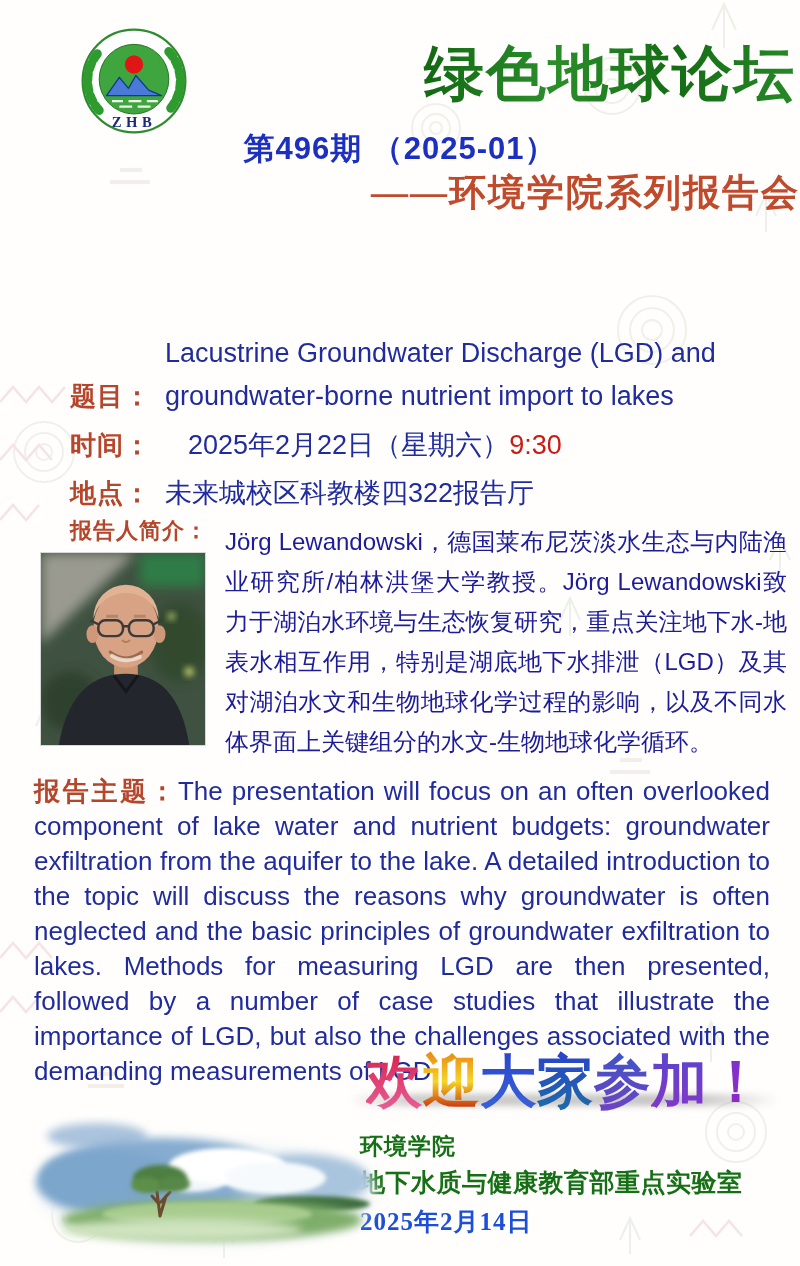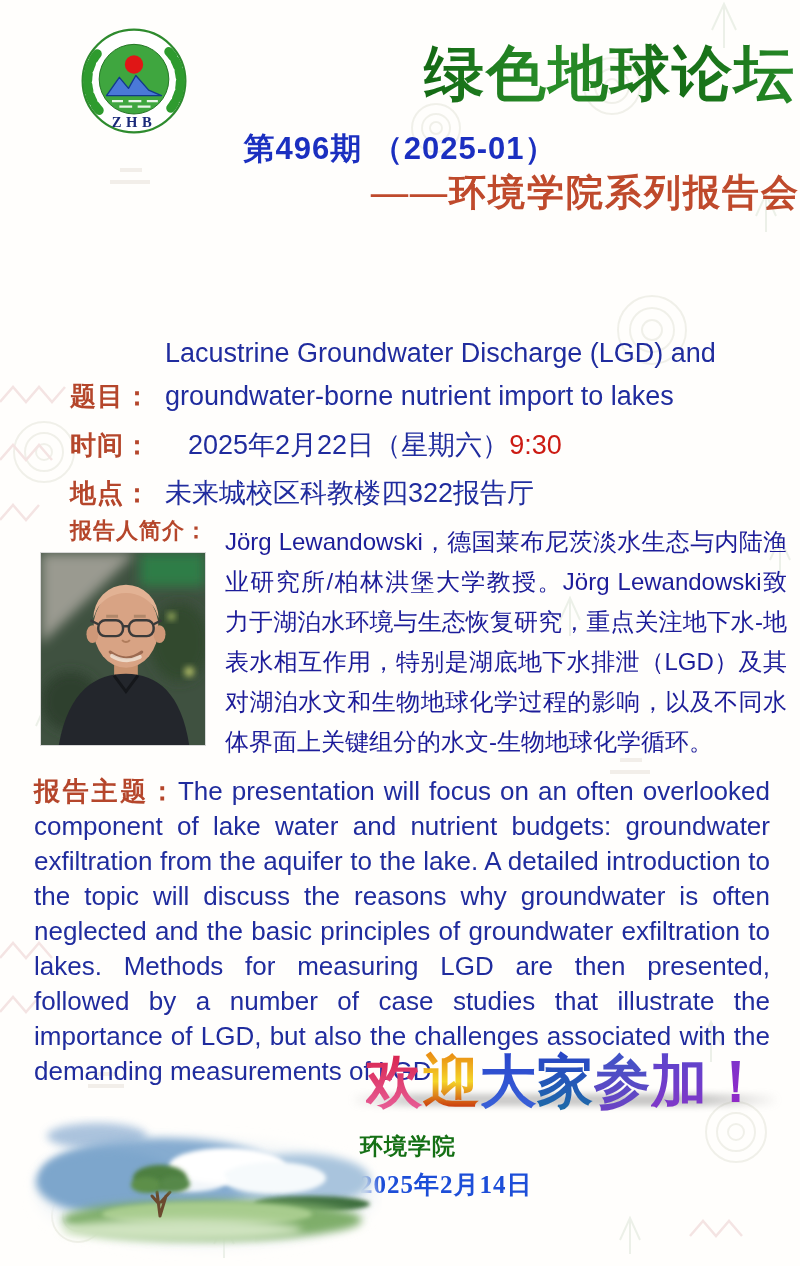--- a/index.html
+++ b/index.html
@@ -243,20 +243,21 @@
     <p id="speaker-bio">Jörg Lewandowski，德国莱布尼茨淡水生态与内陆渔业研究所/柏林洪堡大学教授。Jörg Lewandowski致力于湖泊水环境与生态恢复研究，重点关注地下水-地表水相互作用，特别是湖底地下水排泄（LGD）及其对湖泊水文和生物地球化学过程的影响，以及不同水体界面上关键组分的水文-生物地球化学循环。</p>
   </div>
 
   <p id="abstract" class="abs"><span id="abstract-label">报告主题：</span><span>The presentation will focus on an often overlooked component of lake water and nutrient budgets: groundwater exfiltration from the aquifer to the lake. A detailed introduction to the topic will discuss the reasons why groundwater is often neglected and the basic principles of groundwater exfiltration to lakes. Methods for measuring LGD are then presented, followed by a number of case studies that illustrate the importance of LGD, but also the challenges associated with the demanding measurements of LGD.</span></p>
 
   <div id="welcome-shadow" class="abs"></div>
   <div id="welcome-text" class="abs"><span class="wch" style="background-image: linear-gradient(rgb(216, 32, 74), rgb(232, 97, 155));">欢</span><span class="wch" style="background-image: linear-gradient(rgb(232, 132, 16), rgb(245, 213, 40), rgb(192, 24, 8));">迎</span><span class="wch" style="background-image: linear-gradient(rgb(42, 70, 204), rgb(58, 98, 216));">大</span><span class="wch" style="background-image: linear-gradient(rgb(42, 68, 200), rgb(30, 108, 166));">家</span><span class="wch" style="background-image: linear-gradient(rgb(61, 85, 198), rgb(111, 66, 196));">参</span><span class="wch" style="background-image: linear-gradient(rgb(90, 70, 204), rgb(132, 54, 200));">加</span><span class="wch" style="background-image: linear-gradient(rgb(123, 54, 204), rgb(147, 38, 198));">！</span></div>
 
   <div id="footer-block" class="abs">
     <div id="footer-org">环境学院</div>
+    <div id="footer-lab">地下水质与健康教育部重点实验室</div>
     <div id="footer-date">2025年2月14日</div>
   </div>
 
   <svg id="landscape" class="abs" viewBox="0 0 360 146" xmlns="http://www.w3.org/2000/svg">
     <defs>
       <filter id="lb8" x="-60%" y="-60%" width="220%" height="220%">
           <feGaussianBlur stdDeviation="8"></feGaussianBlur>
         </filter>
       <filter id="lb4" x="-60%" y="-60%" width="220%" height="220%">
           <feGaussianBlur stdDeviation="4"></feGaussianBlur>

